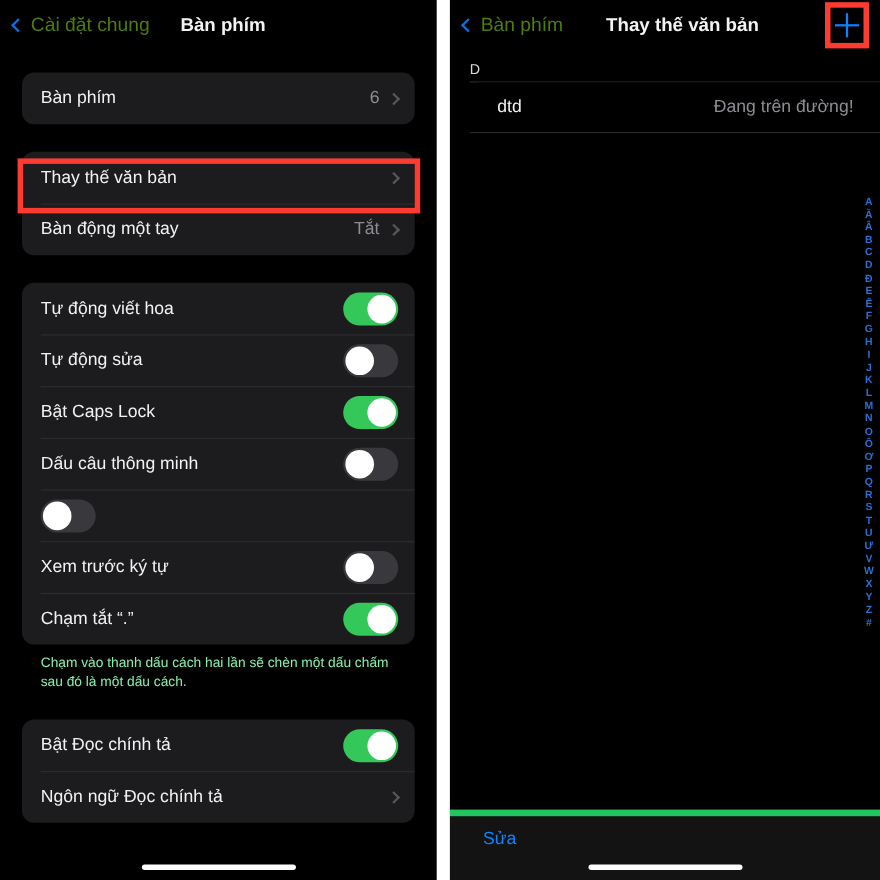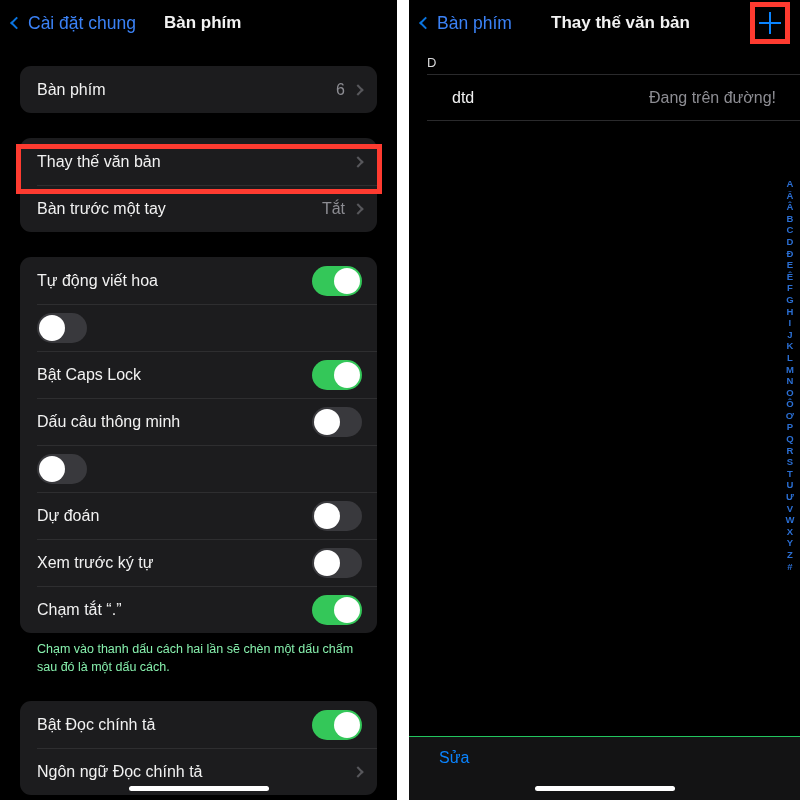--- a/index.html
+++ b/index.html
@@ -25,21 +25,21 @@
   
   .navbar {
     position: relative;
     height: 46px;
     display: flex;
     align-items: center;
   }
   .nav-back {
     display: flex;
     align-items: center;
-    color: #3b82f6;
+    color: #4d7c0f;
     font-size: 17.5px;
     position: absolute;
     left: 12px;
     top: 50%;
     transform: translateY(-50%);
     white-space: nowrap;
   }
   .chev-back {
     display: inline-block;
     width: 9px; height: 9px;
@@ -197,21 +197,21 @@
     letter-spacing: 0.2px;
   }
 
   
   .toolbar-right {
     position: absolute;
     left: 0; bottom: 0;
     width: 100%;
     height: 64px;
     background: #131314;
-    border-top: 1px solid #22c55e;
+    border-top: 6px solid #22c55e;
   }
   .toolbar-btn {
     position: absolute;
     left: 30px; top: 12px;
     color: #0a84ff;
     font-size: 16px;
   }
 
   
   .home-indicator {
@@ -261,59 +261,54 @@
       </div>
 
       <div class="gap-25"></div>
 
       <div class="card">
         <div class="row">
           <span class="row-label">Thay thế văn bản</span>
           <span class="chev-right"></span>
         </div>
         <div class="row">
-          <span class="row-label">Bàn trước một tay</span>
+          <span class="row-label">Bàn động một tay</span>
           <span class="row-value">Tắt</span>
           <span class="chev-right"></span>
         </div>
       </div>
 
       <div class="gap-25"></div>
 
       <div class="card">
         <div class="row">
           <span class="row-label">Tự động viết hoa</span>
           <span class="toggle on">
               <span class="knob"></span>
             </span>
         </div>
         <div class="row">
+          <span class="row-label">Tự động sửa</span>
           <span class="toggle off">
               <span class="knob"></span>
             </span>
         </div>
         <div class="row">
           <span class="row-label">Bật Caps Lock</span>
           <span class="toggle on">
               <span class="knob"></span>
             </span>
         </div>
         <div class="row">
           <span class="row-label">Dấu câu thông minh</span>
           <span class="toggle off">
               <span class="knob"></span>
             </span>
         </div>
         <div class="row">
-          <span class="toggle off">
-              <span class="knob"></span>
-            </span>
-        </div>
-        <div class="row">
-          <span class="row-label">Dự đoán</span>
           <span class="toggle off">
               <span class="knob"></span>
             </span>
         </div>
         <div class="row">
           <span class="row-label">Xem trước ký tự</span>
           <span class="toggle off">
               <span class="knob"></span>
             </span>
         </div>

